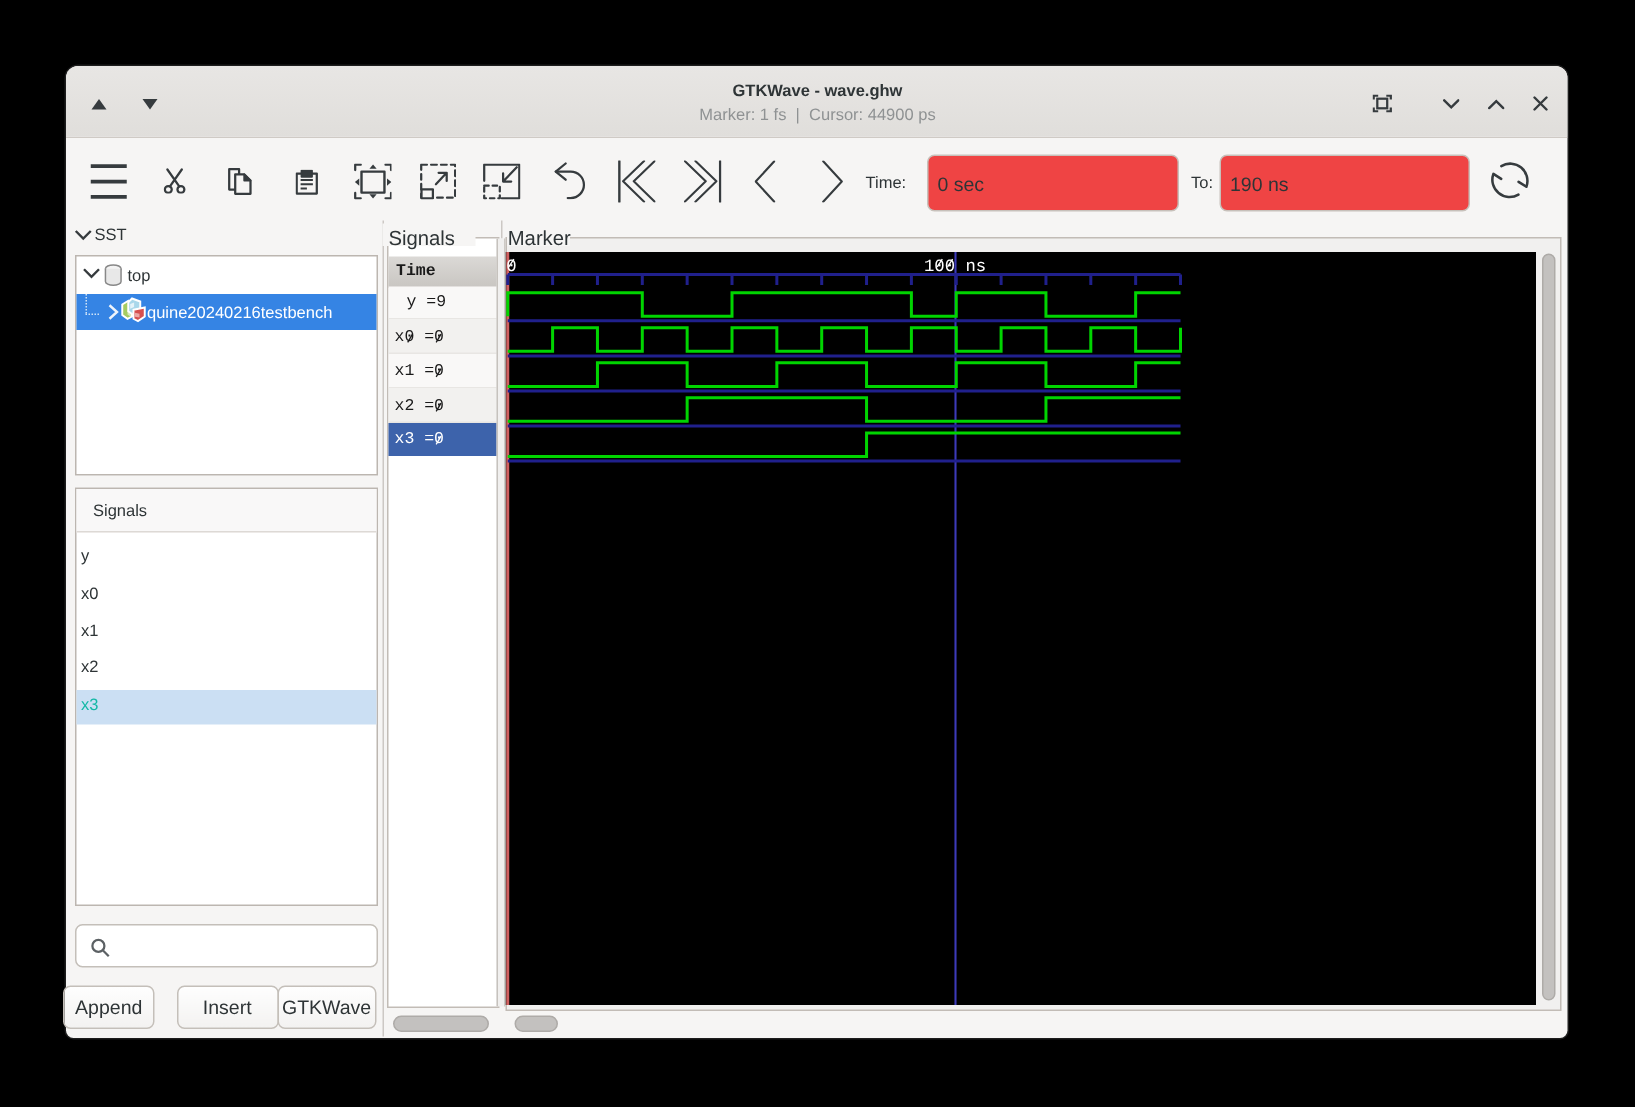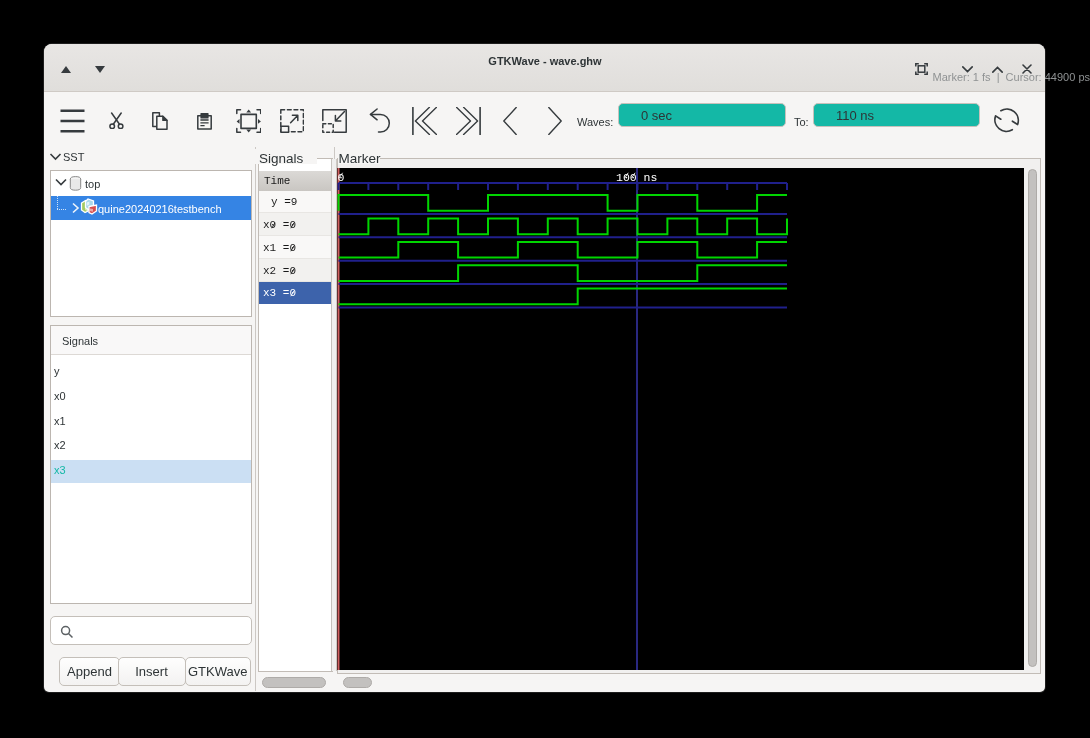--- a/index.html
+++ b/index.html
@@ -3,30 +3,30 @@
 <style>
 *{margin:0;padding:0;box-sizing:border-box}
 html,body{width:1090px;height:738px;background:#000;font-family:"Liberation Sans",sans-serif;overflow:hidden}
 .abs{position:absolute}
 .txt13{font-size:11px;color:#2e3436;line-height:16px;white-space:nowrap}
 .lbl{font-size:13.5px;color:#2e3436;line-height:17px;white-space:nowrap}
 .mono{font-family:"Liberation Mono",monospace;font-size:11px;color:#1a1a1a;line-height:13px;white-space:nowrap}
 .wtxt{font-family:"Liberation Mono",monospace;font-size:11.5px;fill:#fff}
 #win{position:absolute;left:44px;top:44px;width:1001px;height:648px;background:#f6f5f4;border-radius:8px 8px 5px 5px;box-shadow:0 0 0 1px #1d1d1d}
 #titlebar{position:absolute;left:0;top:0;width:100%;height:48px;background:linear-gradient(#e8e6e4,#e0dedb);border-bottom:1px solid #cfcac5;border-radius:8px 8px 0 0}
-.field{position:absolute;height:24px;background:#14b8a6;border:1px solid #c7c1bb;border-radius:5px;font-size:13px;color:#2e3436;display:flex;align-items:center;padding-left:22px}
+.field{position:absolute;height:38px;background:#ef4444;border:1px solid #c7c1bb;border-radius:5px;font-size:13px;color:#2e3436;display:flex;align-items:center;padding-left:6px}
 .btn{position:absolute;height:29.5px;background:linear-gradient(#fefefe,#f3f2f1);border:1px solid #c4bfb9;border-radius:5px;font-size:13px;color:#2e3436;display:flex;align-items:center;justify-content:center}
 .sbar{background:#c3c1bf;border:1px solid #aeaba8;border-radius:6px}
 </style></head>
 <body>
 <div id="win">
 <div id="titlebar"></div>
 </div>
 <div class="abs txt13" style="left:0;top:53px;width:1090px;text-align:center;font-weight:bold">GTKWave - wave.ghw</div>
-<div class="abs" style="left:0;top:71px;width:1090px;text-align:right;font-size:11px;color:#8f9293">Marker: 1 fs&nbsp; | &nbsp;Cursor: 44900 ps</div>
+<div class="abs" style="left:0;top:71px;width:1090px;text-align:center;font-size:11px;color:#8f9293">Marker: 1 fs&nbsp; | &nbsp;Cursor: 44900 ps</div>
 
 <div class="abs" style="left:60.5px;top:65.8px;width:0;height:0;border-left:5.5px solid transparent;border-right:5.5px solid transparent;border-bottom:7px solid #363b3e"></div>
 <div class="abs" style="left:95px;top:65.8px;width:0;height:0;border-left:5.5px solid transparent;border-right:5.5px solid transparent;border-top:7px solid #363b3e"></div>
 <svg class="abs" style="left:914.5px;top:62.5px" width="13" height="12" viewBox="0 0 13 12" fill="none" stroke="#363b3e" stroke-width="1.5">
 <rect x="3.2" y="2.8" width="6.6" height="6.4"></rect>
 <path d="M0.8 3.4V0.8h3M9.2 0.8h3v2.6M12.2 8.6v2.6h-3M3.8 11.2h-3V8.6"></path>
 </svg>
 <svg class="abs" style="left:961.5px;top:65.5px" width="11" height="7" viewBox="0 0 11 7" fill="none" stroke="#363b3e" stroke-width="1.6" stroke-linecap="round">
     <path d="M0.8 0.9 5.5 5.6l4.7-4.7"></path>
   </svg>
@@ -89,27 +89,27 @@
     <path d="M13.2 0.5 0.8 14l12.4 13.5" stroke-width="1.4"></path>
   </svg>
 <svg class="abs" style="left:548px;top:107px" width="14" height="28" viewBox="0 0 14 28" fill="none" stroke="#363b3e" stroke-width="1.5" stroke-linecap="round" stroke-linejoin="round">
     <path d="M0.8 0.5 13.2 14 0.8 27.5" stroke-width="1.4"></path>
   </svg>
 <svg class="abs" style="left:993.5px;top:108px" width="26" height="25" viewBox="0 0 26 25" fill="none" stroke="#363b3e" stroke-width="1.5" stroke-linecap="round" stroke-linejoin="round">
     <path d="M6.9 2.7A11.5 11.5 0 0 1 23.6 16.5L18.4 13.2" stroke-width="1.7"></path>
     <path d="M18.3 21.7A11.5 11.5 0 0 1 1.6 7.9L6.8 11.2" stroke-width="1.7"></path>
   </svg>
 
-<div class="abs txt13" style="left:577px;top:114px">Waves:</div>
+<div class="abs txt13" style="left:577px;top:114px">Time:</div>
 <div class="field" style="left:618px;top:103px;width:168px">
     <span>0 sec</span>
   </div>
 <div class="abs txt13" style="left:794px;top:114px">To:</div>
 <div class="field" style="left:813px;top:103px;width:167px">
-    <span>110 ns</span>
+    <span>190 ns</span>
   </div>
 
 <div class="abs" style="left:255px;top:147px;width:1px;height:544px;background:#ccc8c4"></div>
 <div class="abs" style="left:334.2px;top:147px;width:1px;height:12px;background:#ccc8c4"></div>
 
 <svg class="abs" style="left:49px;top:152px" width="13" height="10" viewBox="0 0 13 10" fill="none" stroke="#363b3e" stroke-width="1.6">
     <path d="M1.5 2l5 5 5-5"></path>
   </svg>
 <div class="abs txt13" style="left:63px;top:149px">SST</div>
 <div class="abs" style="left:49.5px;top:170px;width:202px;height:147px;background:#fff;border:1px solid #bcb6b0"></div>
@@ -144,29 +144,29 @@
 <div class="abs txt13" style="left:54px;top:388.0px">x0</div>
 <div class="abs txt13" style="left:54px;top:412.7px">x1</div>
 <div class="abs txt13" style="left:54px;top:437.3px">x2</div>
 <div class="abs" style="left:50.5px;top:459.6px;width:200px;height:23px;background:#cbdff3"></div>
 <div class="abs txt13" style="left:54px;top:462.4px;color:#14b8a6">x3</div>
 <div class="abs" style="left:49.5px;top:616px;width:202px;height:29px;background:#fff;border:1px solid #c4bfb9;border-radius:5px"></div>
 <svg class="abs" style="left:60px;top:624.5px" width="14" height="14" viewBox="0 0 14 14" fill="none" stroke="#5c6164" stroke-width="1.5">
     <circle cx="5.6" cy="5.6" r="4"></circle>
     <path d="M8.7 8.7l3.8 3.8"></path>
   </svg>
-<div class="btn" style="left:59px;top:656.5px;width:61px">Append</div>
+<div class="btn" style="left:42px;top:656.5px;width:61px">Append</div>
 <div class="btn" style="left:117.5px;top:656.5px;width:68px">Insert</div>
 <div class="btn" style="left:184.5px;top:656.5px;width:66.5px">GTKWave</div>
 
 <div class="abs" style="left:258px;top:158px;width:75px;height:514px;background:#fff;border:1px solid #c2bcb6"></div>
 <div class="abs" style="left:255px;top:149px;width:62px;height:15px;background:#f6f5f4"></div>
 <div class="abs lbl" style="left:259px;top:149.5px">Signals</div>
 <div class="abs" style="left:259px;top:170.5px;width:72.5px;height:21px;background:linear-gradient(#dbd9d6,#c9c6c2);border-bottom:1px solid #b3afaa"></div>
-<div class="abs mono" style="left:264px;top:175px;font-weight:normal">Time</div>
+<div class="abs mono" style="left:264px;top:175px;font-weight:bold">Time</div>
 <div class="abs" style="left:259px;top:190.5px;width:72.5px;height:22.9px;background:#f9f8f7;border-bottom:1px solid #e8e6e3"></div>
 <div class="abs mono" style="left:271px;top:196.0px">y =9</div>
 <div class="abs" style="left:259px;top:213.4px;width:72.5px;height:22.9px;background:#f2f1ef;border-bottom:1px solid #e8e6e3"></div>
 <div class="abs mono" style="left:263px;top:218.9px">x0 =0</div>
 <div class="abs" style="left:259px;top:236.3px;width:72.5px;height:22.9px;background:#f9f8f7;border-bottom:1px solid #e8e6e3"></div>
 <div class="abs mono" style="left:263px;top:241.8px">x1 =0</div>
 <div class="abs" style="left:259px;top:259.2px;width:72.5px;height:22.9px;background:#f2f1ef;border-bottom:1px solid #e8e6e3"></div>
 <div class="abs mono" style="left:263px;top:264.7px">x2 =0</div>
 <div class="abs" style="left:259px;top:282.1px;width:72.5px;height:21.5px;background:#3d63ab"></div>
 <div class="abs mono" style="left:263px;top:286.6px;color:#fff">x3 =0</div>

